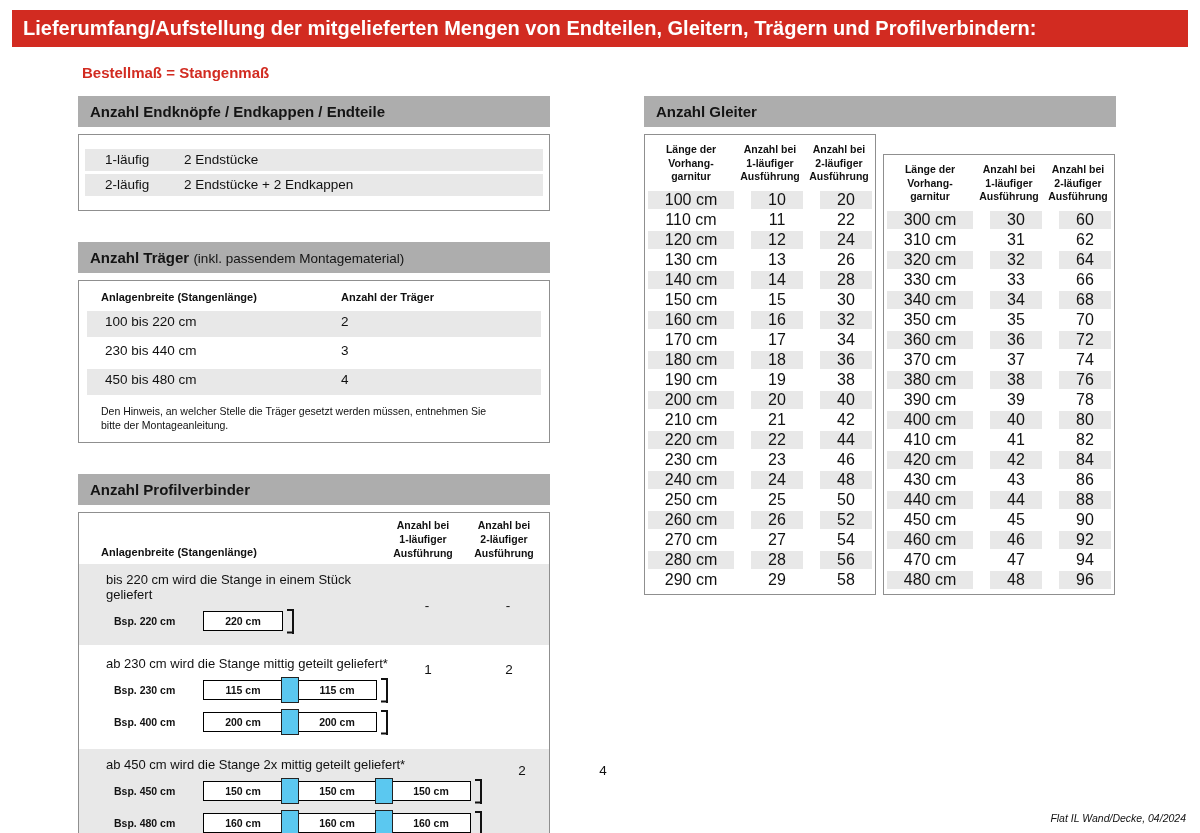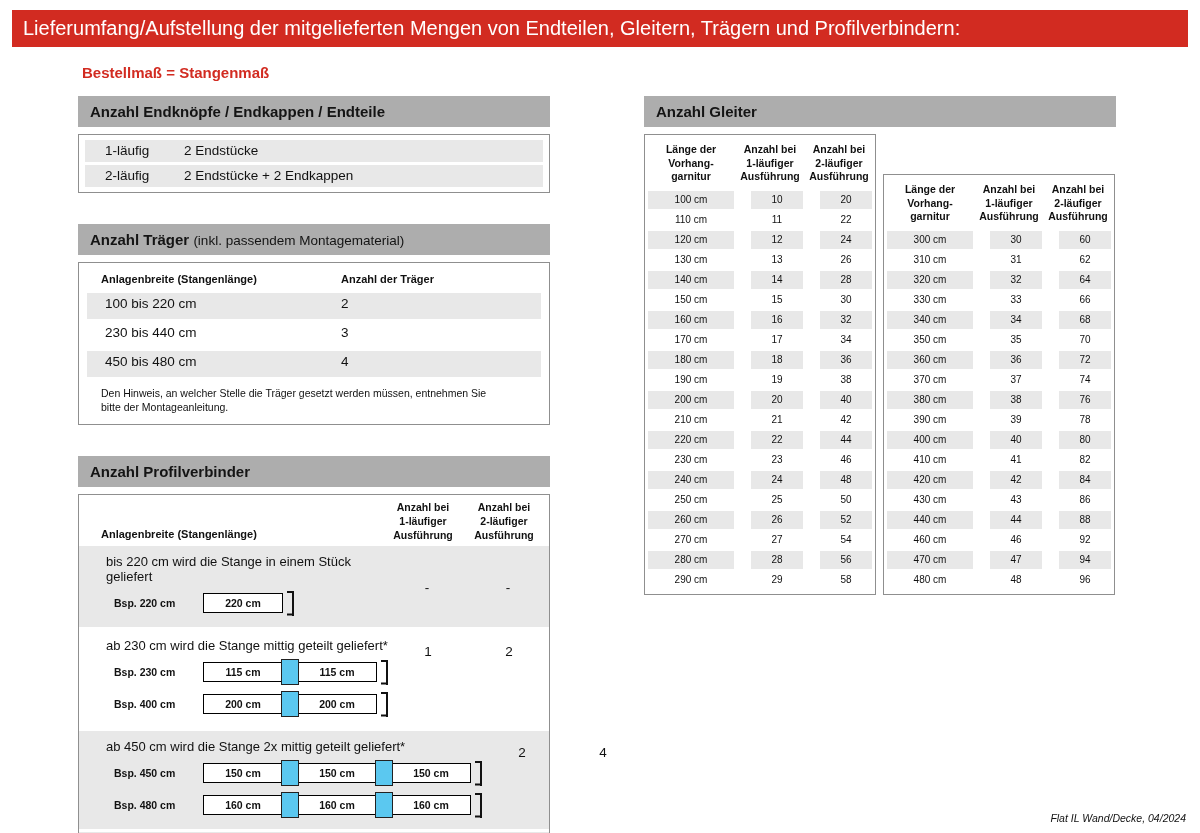--- a/index.html
+++ b/index.html
@@ -3,39 +3,39 @@
 <meta charset="utf-8">
 <style>
   * { box-sizing: border-box; }
   html,body { margin:0; padding:0; }
   body {
     width:1200px; height:833px; position:relative; background:#fff;
     font-family:"Liberation Sans", sans-serif; color:#111; overflow:hidden;
   }
   .banner {
     position:absolute; left:12px; top:10px; width:1176px; height:37px;
-    background:var(--red); color:#fff; font-size:20px; font-weight:normal;
+    background:var(--red); color:#fff; font-size:20px; font-weight:bold;
     line-height:37px; padding-left:11px; white-space:nowrap;
   }
   .subtitle {
     position:absolute; left:82px; top:64px; color:var(--red);
     font-weight:bold; font-size:15px;
   }
   .col-left  { position:absolute; left:78px;  top:96px; width:472px; }
   .col-right { position:absolute; left:644px; top:96px; width:472px; }
   .sec-header {
     height:31px; background:var(--header_gray); color:#141414;
     font-size:15px; font-weight:bold; line-height:31px; padding-left:12px;
     margin-bottom:7px;
   }
   .sec-header .light { font-weight:normal; font-size:13.5px; }
   .box { border:1px solid #8f8f8f; background:#fff; }
 
   
-  .et-box { padding:5px 6px; margin-bottom:31px; }
+  .et-box { padding:14px 6px; margin-bottom:31px; }
   .et-row { display:flex; height:22px; line-height:22px; background:var(--row_gray); margin-bottom:3px; font-size:13.5px; }
   .et-row:last-child { margin-bottom:0; }
   .et-label { width:99px; padding-left:20px; }
 
   
   .tr-box { padding:8px 8px 10px; margin-bottom:31px; }
   .tr-head { display:grid; grid-template-columns:240px 1fr; font-weight:bold; font-size:11px; padding:2px 0 8px 14px; }
   .tr-row { display:grid; grid-template-columns:236px 1fr; height:26px; line-height:22px; font-size:13.5px; padding-left:18px; margin-bottom:3px; }
   .tr-row:nth-child(odd) { background:var(--row_gray); }
   .tr-note { font-size:10.5px; line-height:1.35; padding:6px 0 0 14px; max-width:420px; }
@@ -64,21 +64,21 @@
   }
   .bracket { width:7px; height:25px; position:relative; margin-left:4px; flex:none; }
   .bracket::before { content:""; position:absolute; right:0; top:0; bottom:0; width:2.5px; background:#111; }
   .bracket::after  { content:""; position:absolute; left:0; top:0; width:7px; height:2.5px; background:#111; box-shadow:0 22.5px 0 #111; }
   .pv-foot { background:var(--row_gray); font-size:10.5px; line-height:1.4; padding:6px 12px 9px 12px; }
 
   
   .g-tables { display:flex; gap:7px; align-items:flex-end; }
   .g-box { border:1px solid #8f8f8f; width:232px; padding:4px 3px 5px; background:#fff; }
   .g-head { display:grid; grid-template-columns:86px 1fr 1fr; column-gap:3px; font-size:10.5px; font-weight:bold; text-align:center; white-space:pre-line; line-height:1.3; padding:4px 0 7px; }
-  .g-row { display:grid; grid-template-columns:86px 1fr 1fr; column-gap:3px; margin-bottom:2px; font-size:10px; text-align:center;gap:17px; }
+  .g-row { display:grid; grid-template-columns:86px 1fr 1fr; column-gap:3px; margin-bottom:2px; font-size:16px; text-align:center;gap:17px; }
   .g-row:last-child { margin-bottom:0; }
   .g-cell { height:18px; line-height:18px; }
   .g-row:nth-child(odd) .g-cell { background:var(--row_gray); }
 
   .page-footer { position:absolute; right:14px; top:812px; font-size:10.5px;font-style:italic; }
 </style>
 </head>
 <body>
 
 <div class="banner">
@@ -429,20 +429,25 @@
           <span class="g-cell">430 cm</span>
           <span class="g-cell">43</span>
           <span class="g-cell">86</span>
         </div>
           <div class="g-row">
           <span class="g-cell">440 cm</span>
           <span class="g-cell">44</span>
           <span class="g-cell">88</span>
         </div>
           <div class="g-row">
+          <span class="g-cell">450 cm</span>
+          <span class="g-cell">45</span>
+          <span class="g-cell">90</span>
+        </div>
+          <div class="g-row">
           <span class="g-cell">460 cm</span>
           <span class="g-cell">46</span>
           <span class="g-cell">92</span>
         </div>
           <div class="g-row">
           <span class="g-cell">470 cm</span>
           <span class="g-cell">47</span>
           <span class="g-cell">94</span>
         </div>
           <div class="g-row">

